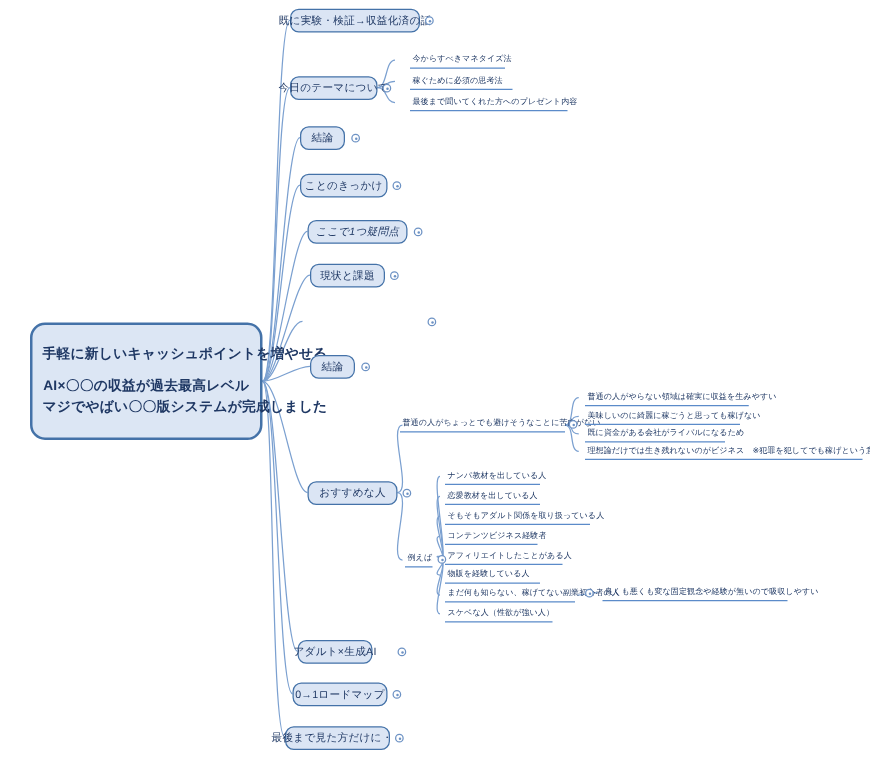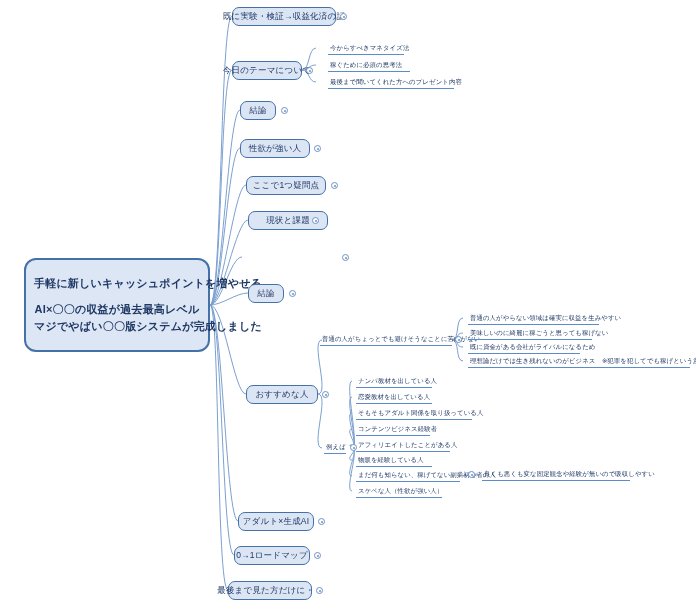--- a/index.html
+++ b/index.html
@@ -148,38 +148,38 @@
 
   <div class="node branch" style="left:232px; top:7px; width:104px;">既に実験・検証→収益化済の話</div>
   <div class="toggle" style="left:340px; top:13px;"></div>
 
   <div class="node branch" style="left:232px; top:61px; width:70px;">今日のテーマについて</div>
   <div class="toggle" style="left:306px; top:67px;"></div>
 
   <div class="node branch" style="left:240px; top:101px; width:36px;">結論</div>
   <div class="toggle" style="left:281px; top:107px;"></div>
 
-  <div class="node branch" style="left:240px; top:139px; width:70px;">性欲が強い人</div>
+  <div class="node branch" style="left:240px; top:139px; width:70px;">ことのきっかけ</div>
   <div class="toggle" style="left:314px; top:145px;"></div>
 
-  <div class="node branch" style="left:246px; top:176px; width:80px;">ここで1つ疑問点</div>
+  <div class="node branch" style="left:246px; top:176px; width:80px;font-style:italic;">ここで1つ疑問点</div>
   <div class="toggle" style="left:331px; top:182px;"></div>
 
-  <div class="node branch" style="left:248px; top:211px; width:80px;">現状と課題</div>
+  <div class="node branch" style="left:248px; top:211px; width:60px;">現状と課題</div>
   <div class="toggle" style="left:312px; top:217px;"></div>
 
   <div class="toggle" style="left:342px; top:254px;"></div>
 
   <div class="node branch" style="left:248px; top:284px; width:36px;">結論</div>
   <div class="toggle" style="left:289px; top:290px;"></div>
 
   <div class="node branch" style="left:246px; top:385px; width:72px;">おすすめな人</div>
   <div class="toggle" style="left:322px; top:391px;"></div>
 
-  <div class="node branch" style="left:238px; top:512px; width:76px;">アダルト×生成AI</div>
+  <div class="node branch" style="left:238px; top:512px; width:60px;">アダルト×生成AI</div>
   <div class="toggle" style="left:318px; top:518px;"></div>
 
   <div class="node branch" style="left:234px; top:546px; width:76px;">0→1ロードマップ</div>
   <div class="toggle" style="left:314px; top:552px;"></div>
 
   <div class="node branch" style="left:228px; top:581px; width:84px;">最後まで見た方だけに・・</div>
   <div class="toggle" style="left:316px; top:587px;"></div>
 
   <div class="leaf" style="left:330px; top:45px;">今からすべきマネタイズ法</div>
   <div class="leaf-underline" style="left:328px; top:54px; width:76px;"></div>

